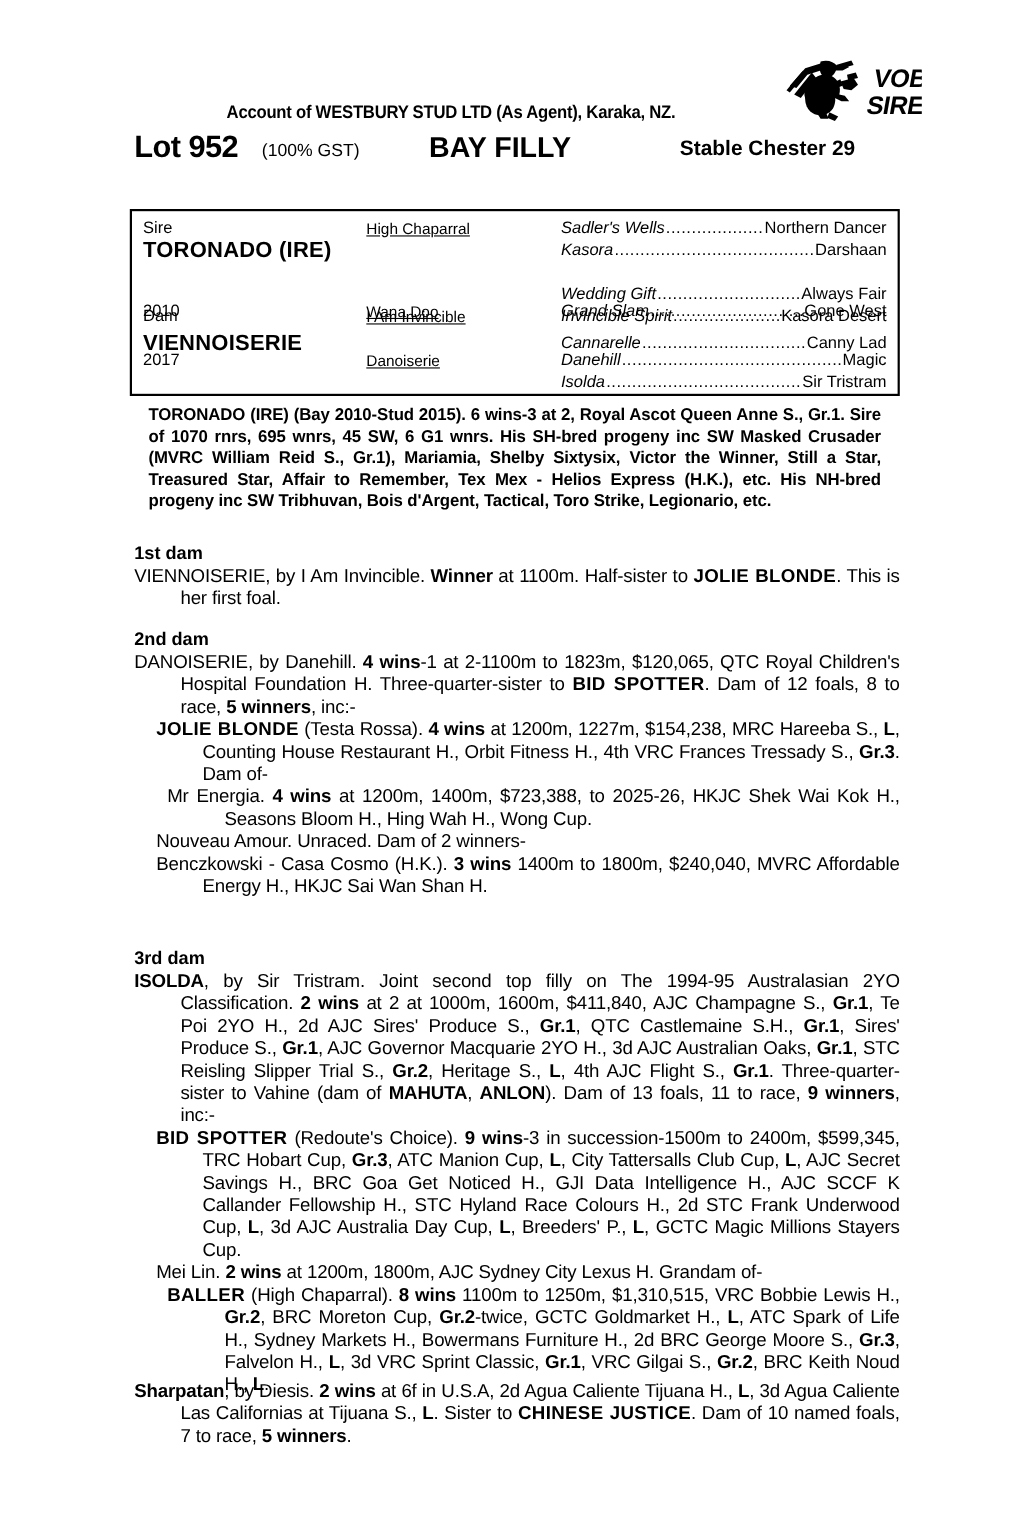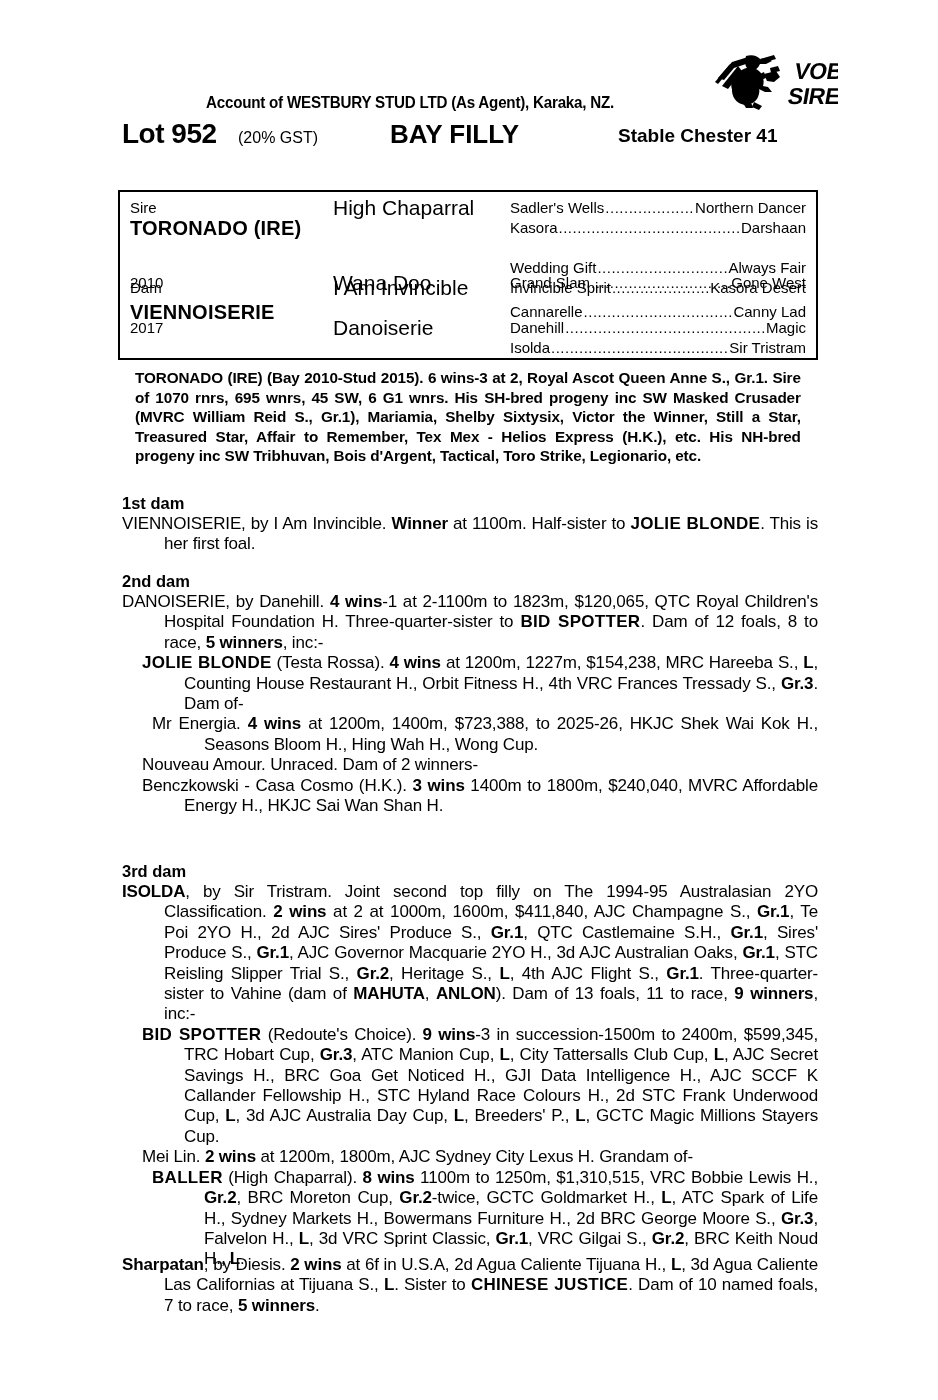--- a/index.html
+++ b/index.html
@@ -155,34 +155,34 @@
     border: 2px solid #000;
     box-sizing: border-box;
   }
   .ped-row {
     position: absolute;
     left: 0;
     width: 100%;
     height: 20px;
   }
   .ped-c1 { position: absolute; left: 10px;  top: 0; font-size: 15px; line-height: 20px; white-space: nowrap;}
-  .ped-c2 { position: absolute; left: 213px; top: 0; font-size: 21px; line-height: 20px; white-space: nowrap;}
+  .ped-c2 { position: absolute; left: 213px; top: 0; font-size: 14px; line-height: 20px; white-space: nowrap; text-decoration: underline;}
   .ped-c3 { position: absolute; left: 390px; top: 0; width: 296px; font-size: 15px; line-height: 20px; }
   .ped-c1.big, .ped-c2.big {
     font-size: 20px;
     font-weight: bold;
     letter-spacing: 0.2px;
   }
   .dotted {
     display: flex;
     align-items: baseline;
     width: 100%;
     white-space: nowrap;
   }
-  .dotted .l { flex: 0 0 auto; }
+  .dotted .l { flex: 0 0 auto; font-style: italic; }
   .dotted .d {
     flex: 1 1 auto;
     overflow: hidden;
     white-space: nowrap;
     margin: 0 1px;
     letter-spacing: 0.5px;
   }
   .dotted .r { flex: 0 0 auto; }
 
   
@@ -253,23 +253,23 @@
           <g transform="skewX(-10)">
             <text x="86" y="27" font-family="Liberation Sans, sans-serif" font-size="23" font-weight="bold" letter-spacing="-0.5">VOBIS</text>
             <text x="84" y="52" font-family="Liberation Sans, sans-serif" font-size="23" font-weight="bold" letter-spacing="-0.5">SIRES</text>
           </g>
         </g>
       </svg>
     </div>
 
     <div class="title-row">
       <span class="lot-number">Lot 952</span>
-      <span class="gst">(20% GST)</span>
+      <span class="gst">(100% GST)</span>
       <span class="sex-colour">BAY FILLY</span>
-      <span class="stable">Stable Chester 41</span>
+      <span class="stable">Stable Chester 29</span>
     </div>
 
   </div>
 
   <div class="ped-table" id="ped-table">
       <div class="ped-row" style="top: 6px;">
         <span class="ped-c1">Sire</span>
         <span class="ped-c2">High Chaparral</span>
         <span class="ped-c3">
           <span class="dotted">

